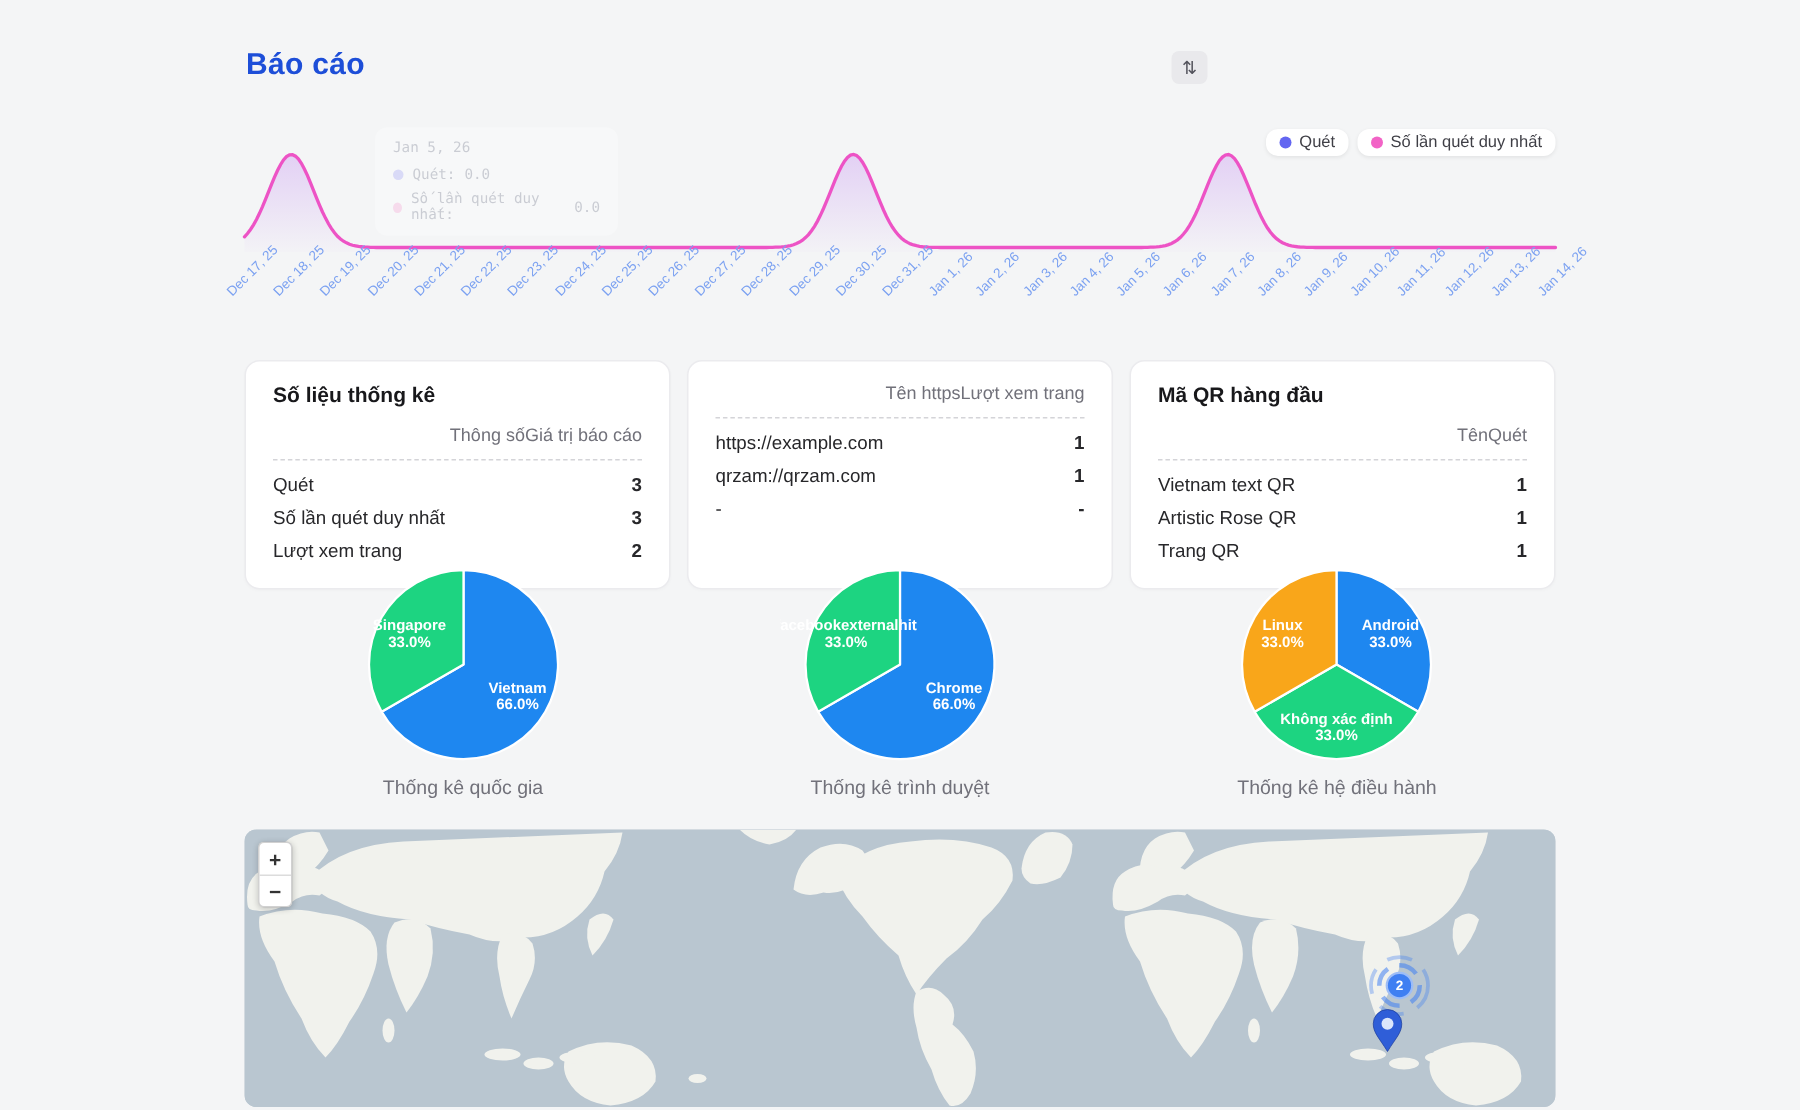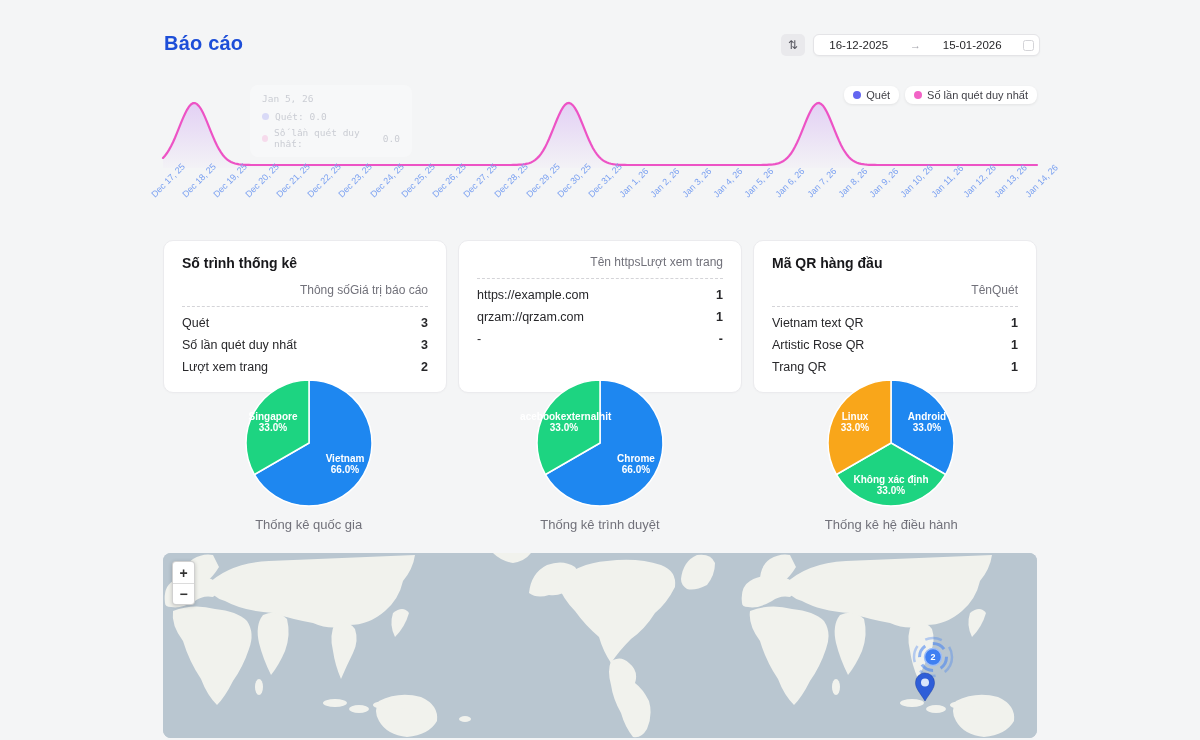--- a/index.html
+++ b/index.html
@@ -52,26 +52,20 @@
 </head>
 <body>
 
 <div class="container">
 
   <div class="page-title">Báo cáo</div>
 
   <div class="controls">
     <div class="swap-btn">
       <span>⇅</span>
-    </div>
-    <div class="date-box">
-      <span>16-12-2025</span>
-      <span class="date-arrow">→</span>
-      <span>15-01-2026</span>
-      <span class="cal-icon"></span>
     </div>
   </div>
 
   <div class="chart">
     <svg id="trend-svg" width="874" height="85">
         <defs>
           <linearGradient id="gfill" x1="0" y1="0" x2="0" y2="1">
             <stop offset="0%" stop-color="#ddc4f4" stop-opacity="0.75"></stop>
             <stop offset="100%" stop-color="#ddc4f4" stop-opacity="0.05"></stop>
           </linearGradient>
@@ -134,21 +128,21 @@
         <span class="xlabel" style="left: 774.4px;">Jan 11, 26</span>
         <span class="xlabel" style="left: 805.6px;">Jan 12, 26</span>
         <span class="xlabel" style="left: 836.8px;">Jan 13, 26</span>
         <span class="xlabel" style="left: 868px;">Jan 14, 26</span>
       </div>
   </div>
 
   <div class="cards">
 
     <div class="card">
-      <h3>Số trình thống kê</h3>
+      <h3>Số liệu thống kê</h3>
       <div class="thead">
         <span>Thông số</span>
         <span>Giá trị báo cáo</span>
       </div>
       <div class="trow">
         <span>Quét</span>
         <span class="val">3</span>
       </div>
       <div class="trow">
         <span>Số lần quét duy nhất</span>

